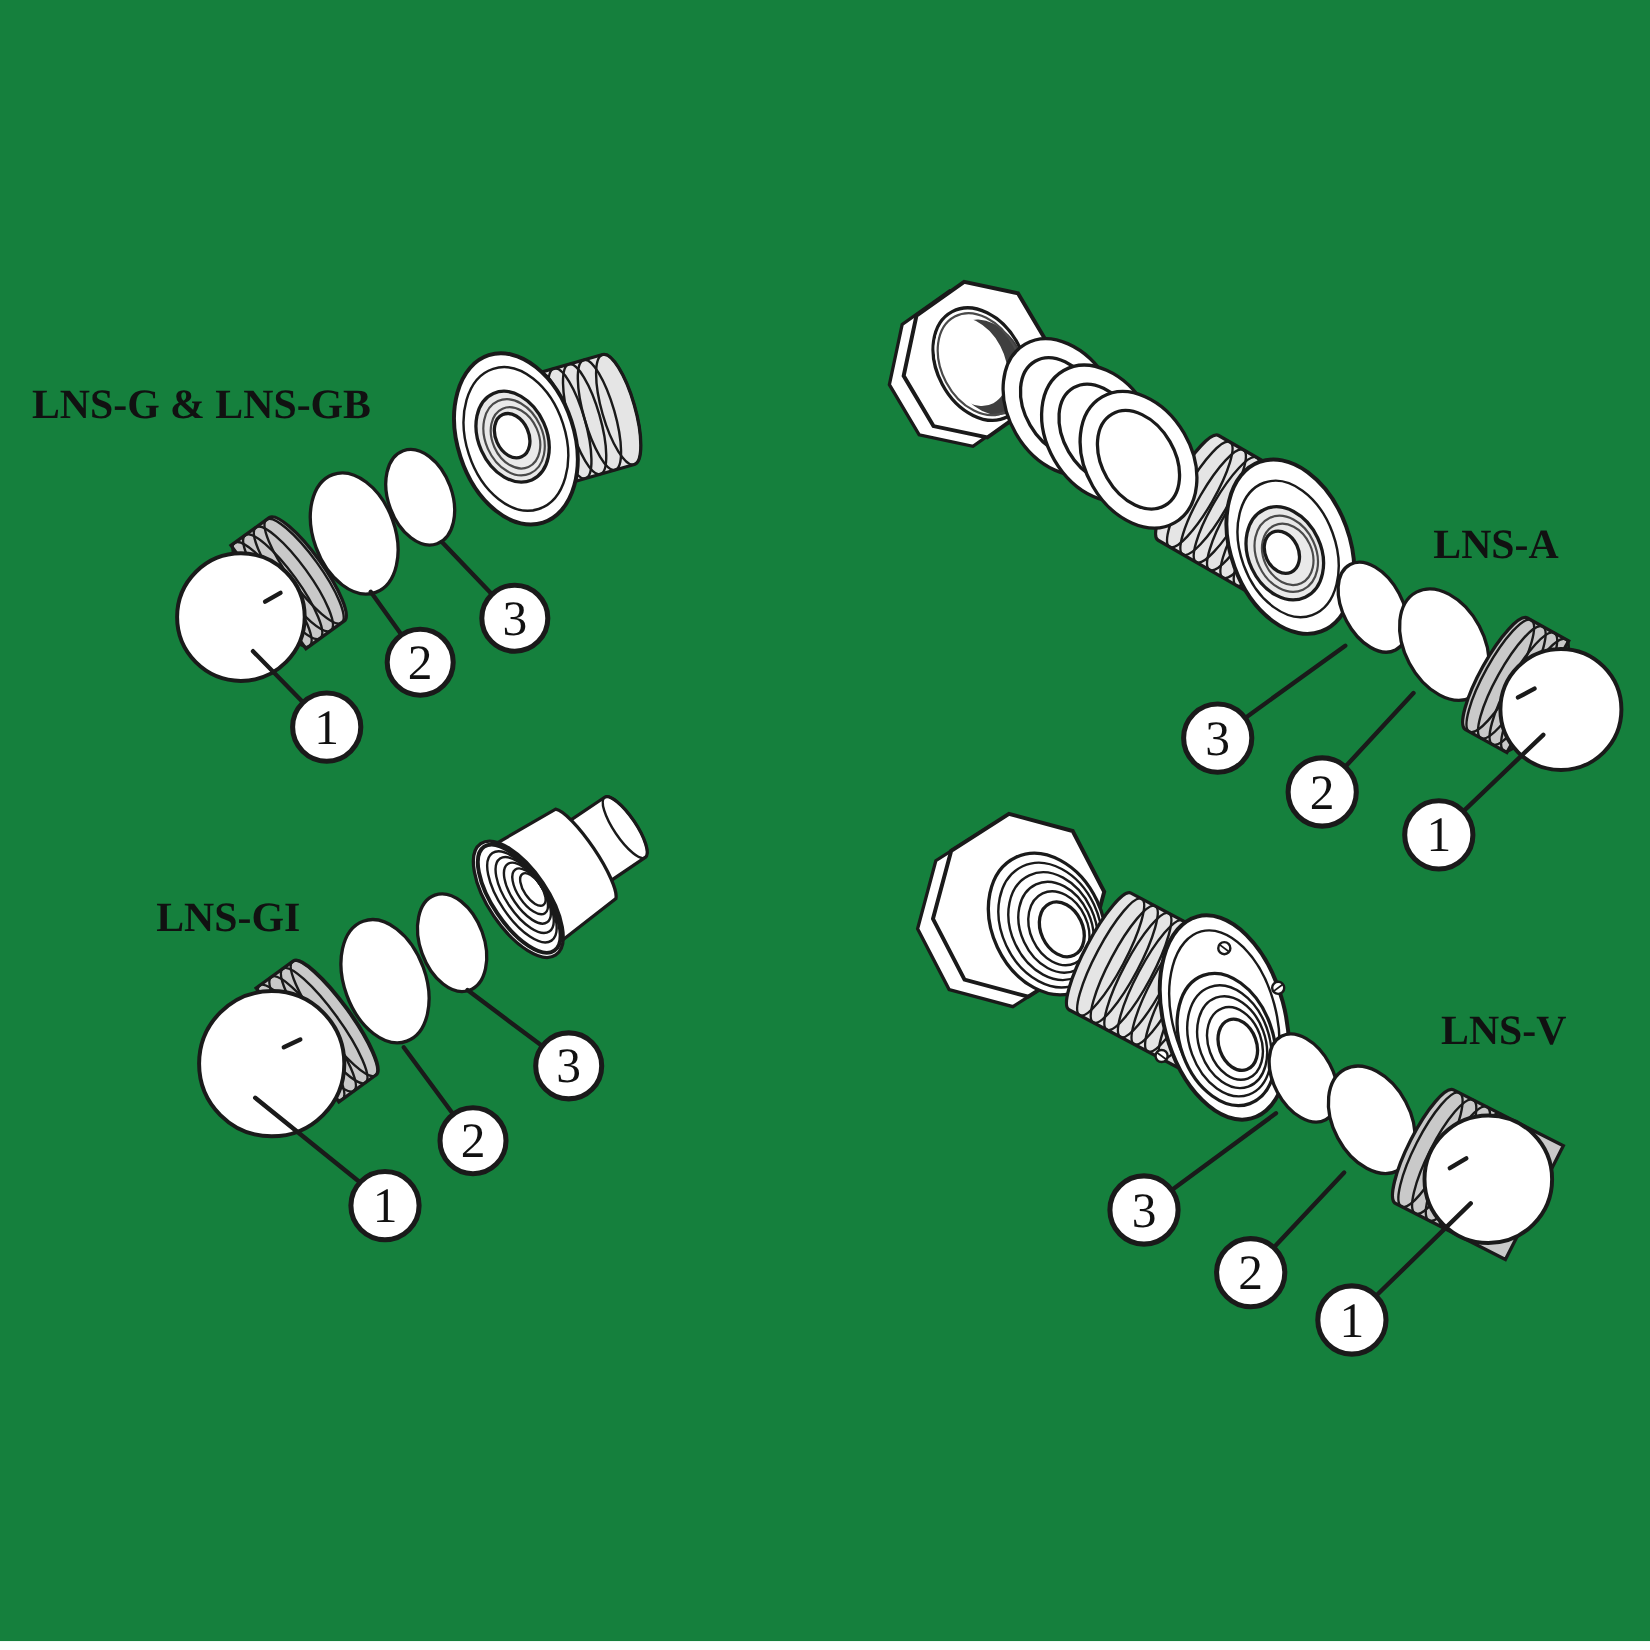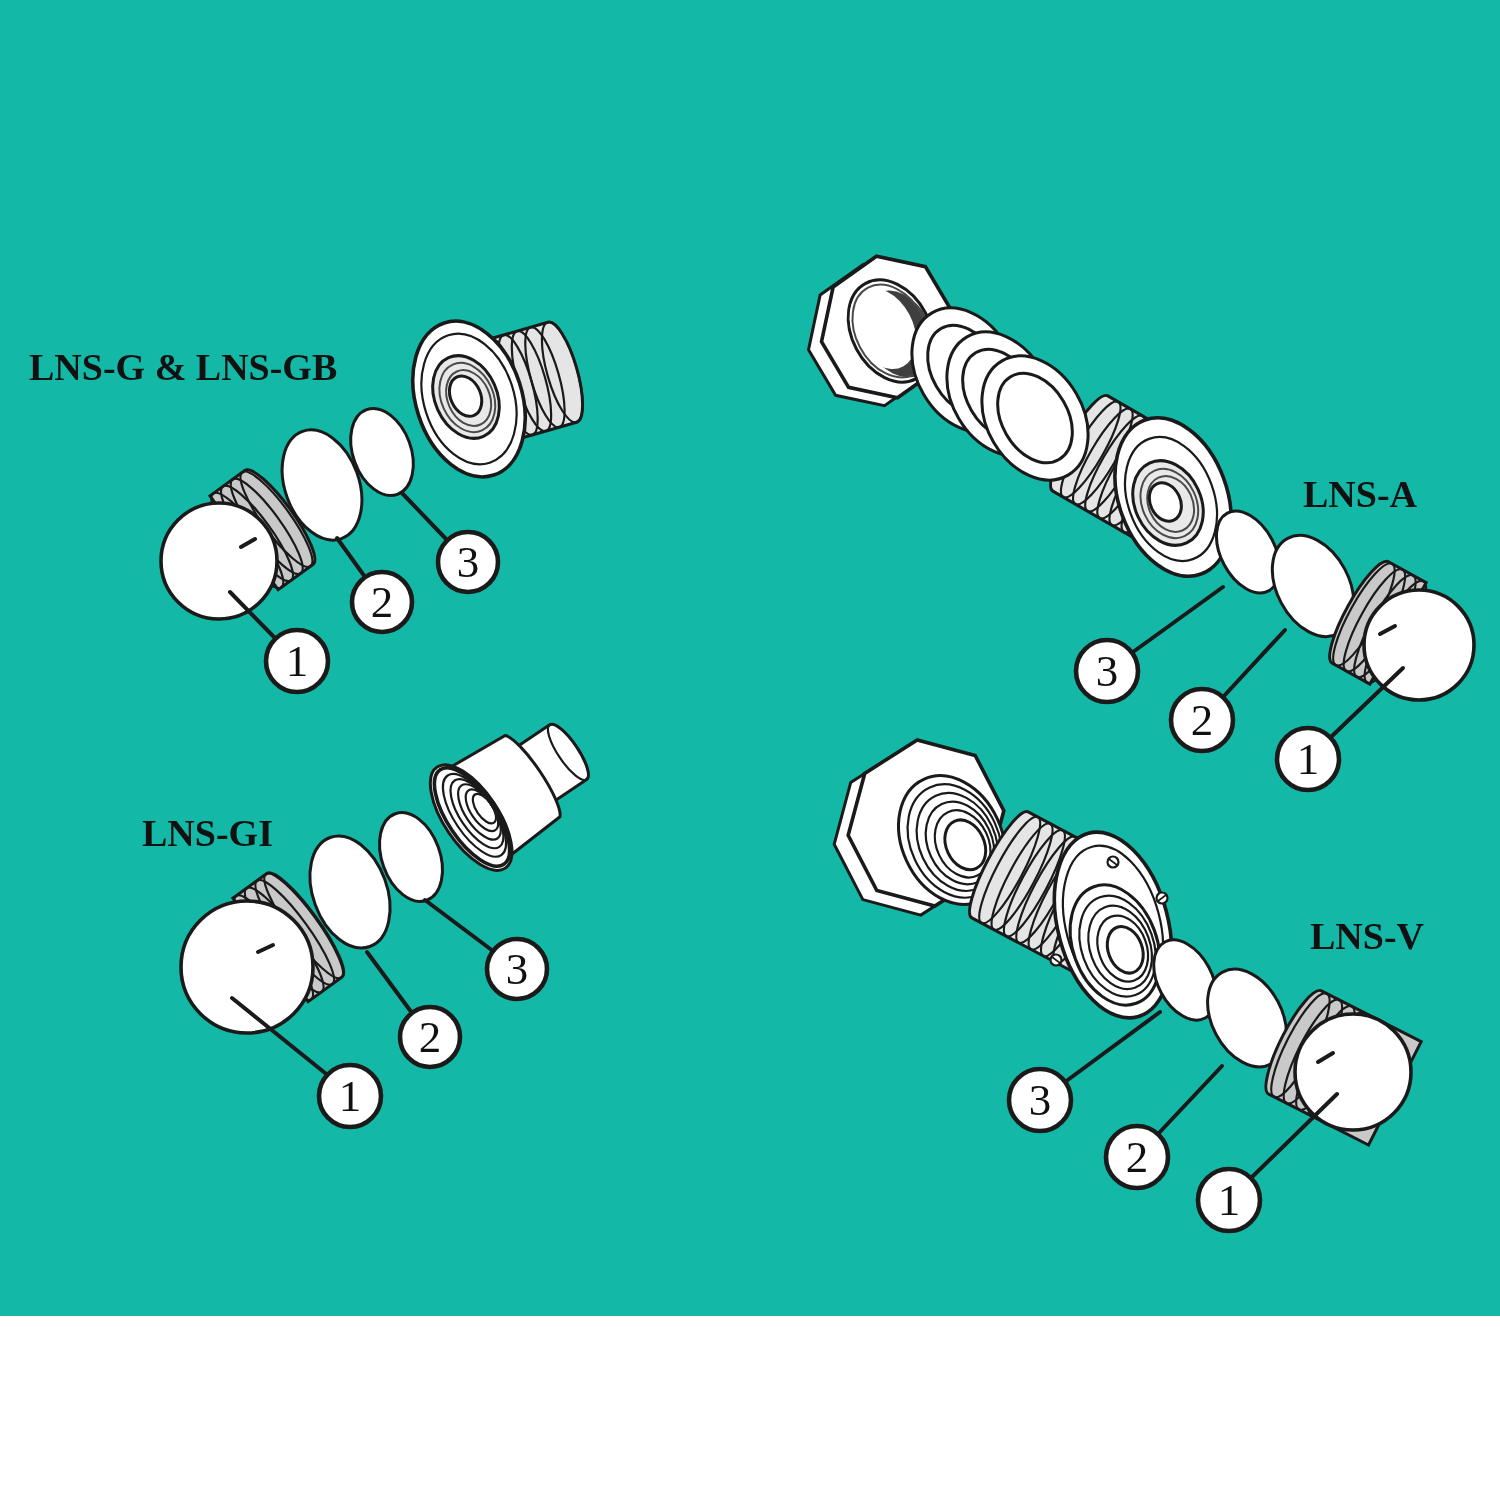--- a/index.html
+++ b/index.html
@@ -1,16 +1,16 @@
 <!DOCTYPE html>
 <html><head>
 <meta charset="utf-8">
 <style>
   html,body{margin:0;padding:0;background:#ffffff;}
-  .canvas{position:relative;width:1500px;height:1316px;background:#14b8a6;overflow:hidden;
+  .canvas{position:relative;width:1500px;height:1492px;background:#15803d;overflow:hidden;
           font-family:"Liberation Serif", serif;}
   svg{position:absolute;left:0;top:0;}
   .outline{fill:#ffffff;stroke:#1a1a1a;stroke-width:3;}
   .outline-b{fill:#ffffff;stroke:#1a1a1a;stroke-width:3.6;}
   .ring{fill:none;stroke:#1a1a1a;stroke-width:2.2;}
   .ring-th{fill:none;stroke:#4a4a4a;stroke-width:2;}
   .collar{fill:#c9c9c9;stroke:#1a1a1a;stroke-width:3;}
   .barrel{fill:#e5e5e5;stroke:#1a1a1a;stroke-width:3;}
   .borefill{fill:#e9e9e9;stroke:#1a1a1a;stroke-width:3;}
   .gasket{fill:#ffffff;stroke:#1a1a1a;stroke-width:3;}

